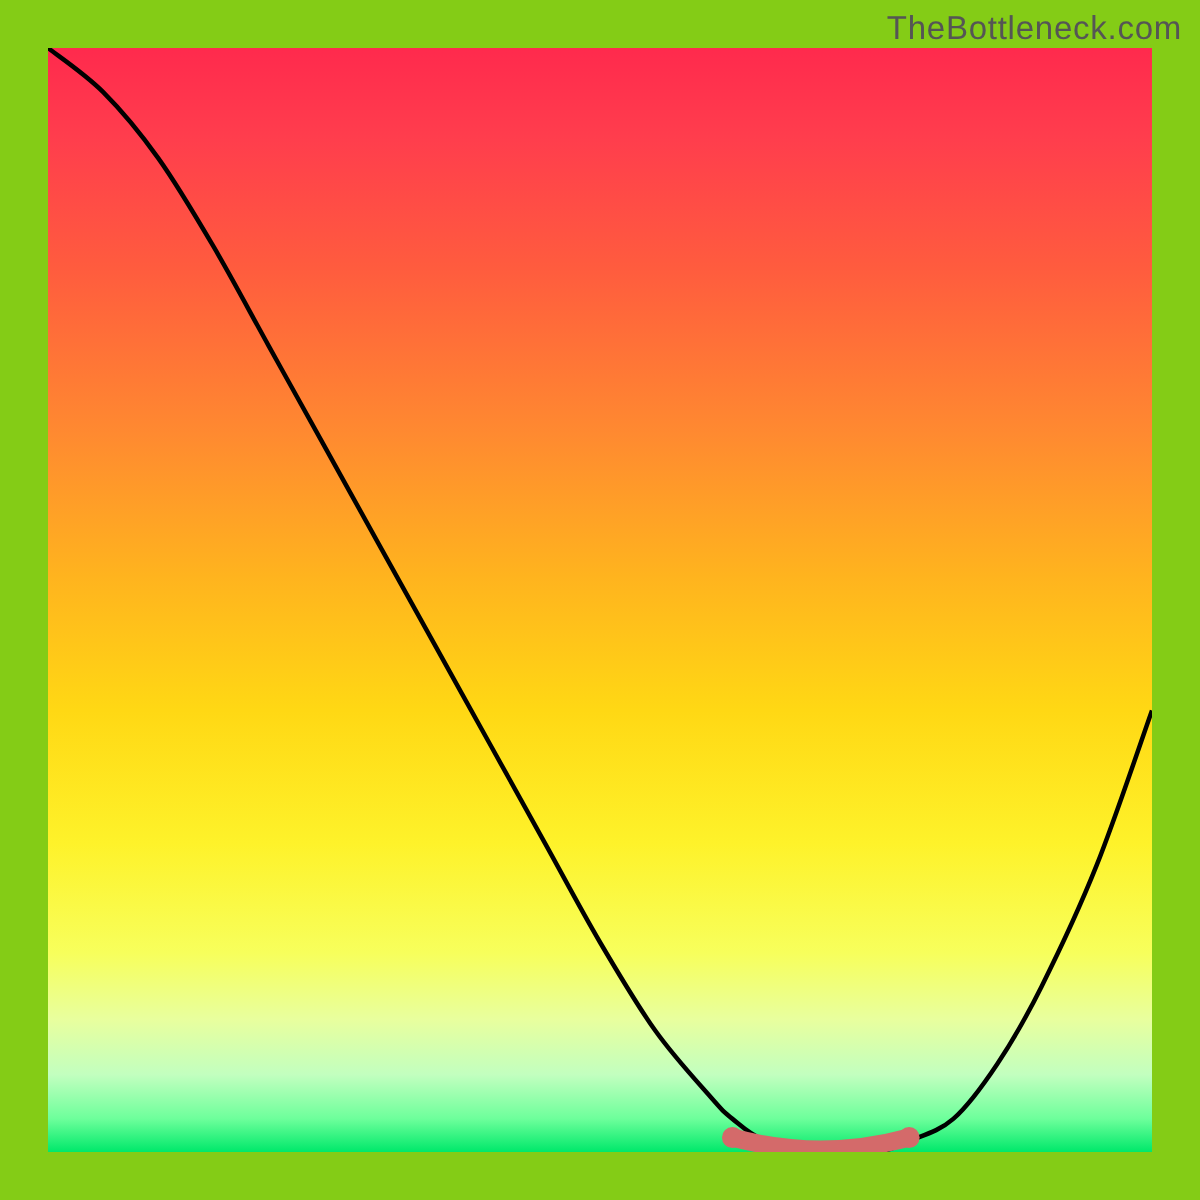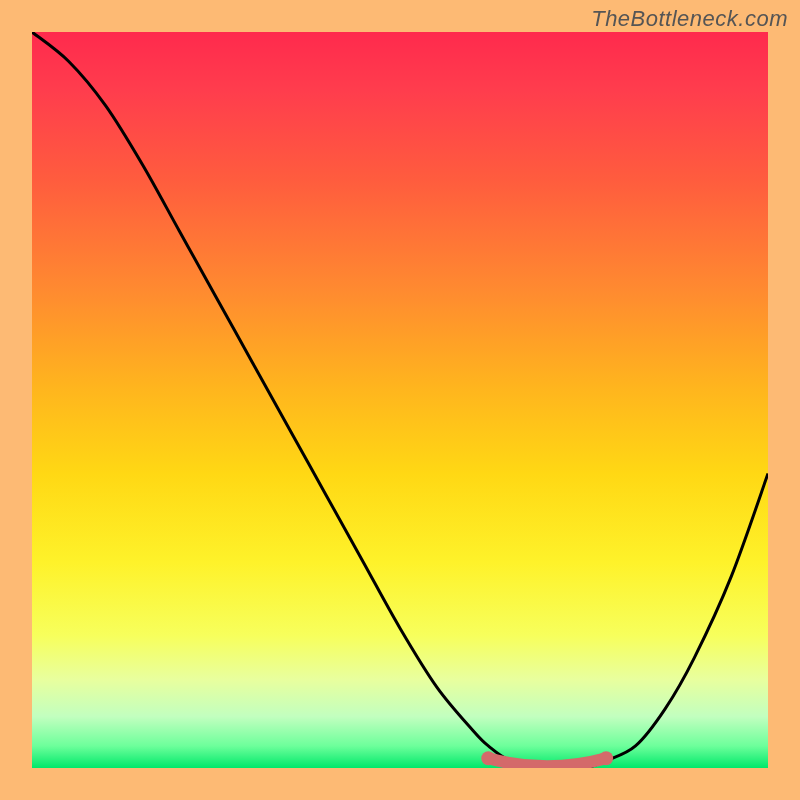--- a/index.html
+++ b/index.html
@@ -8,22 +8,21 @@
     width: 800px;
     height: 800px;
     background: #000;
     font-family: Arial, Helvetica, sans-serif;
     overflow: hidden;
   }
   .frame {
     position: relative;
     width: 800px;
     height: 800px;
-    background: #fdba74;
-    font-style: italic;
+    background: #84cc16;
   }
   .watermark {
     position: absolute;
     top: 6px;
     right: 12px;
     color: #555;
     font-size: 22px;
     font-weight: 500;
     letter-spacing: 0.5px;
     z-index: 5;

